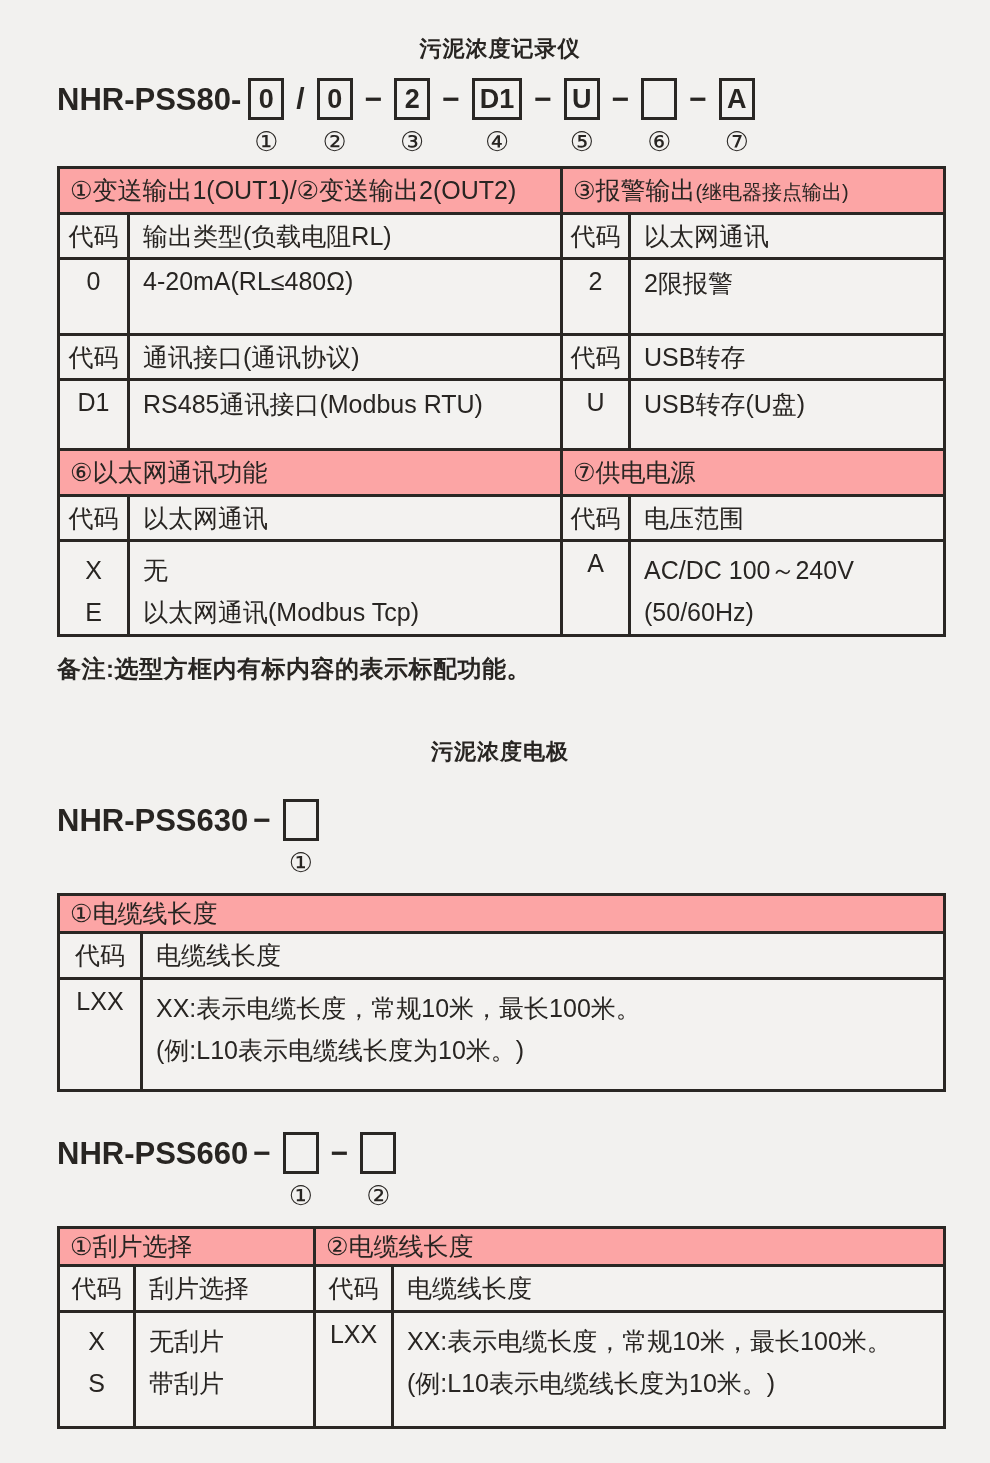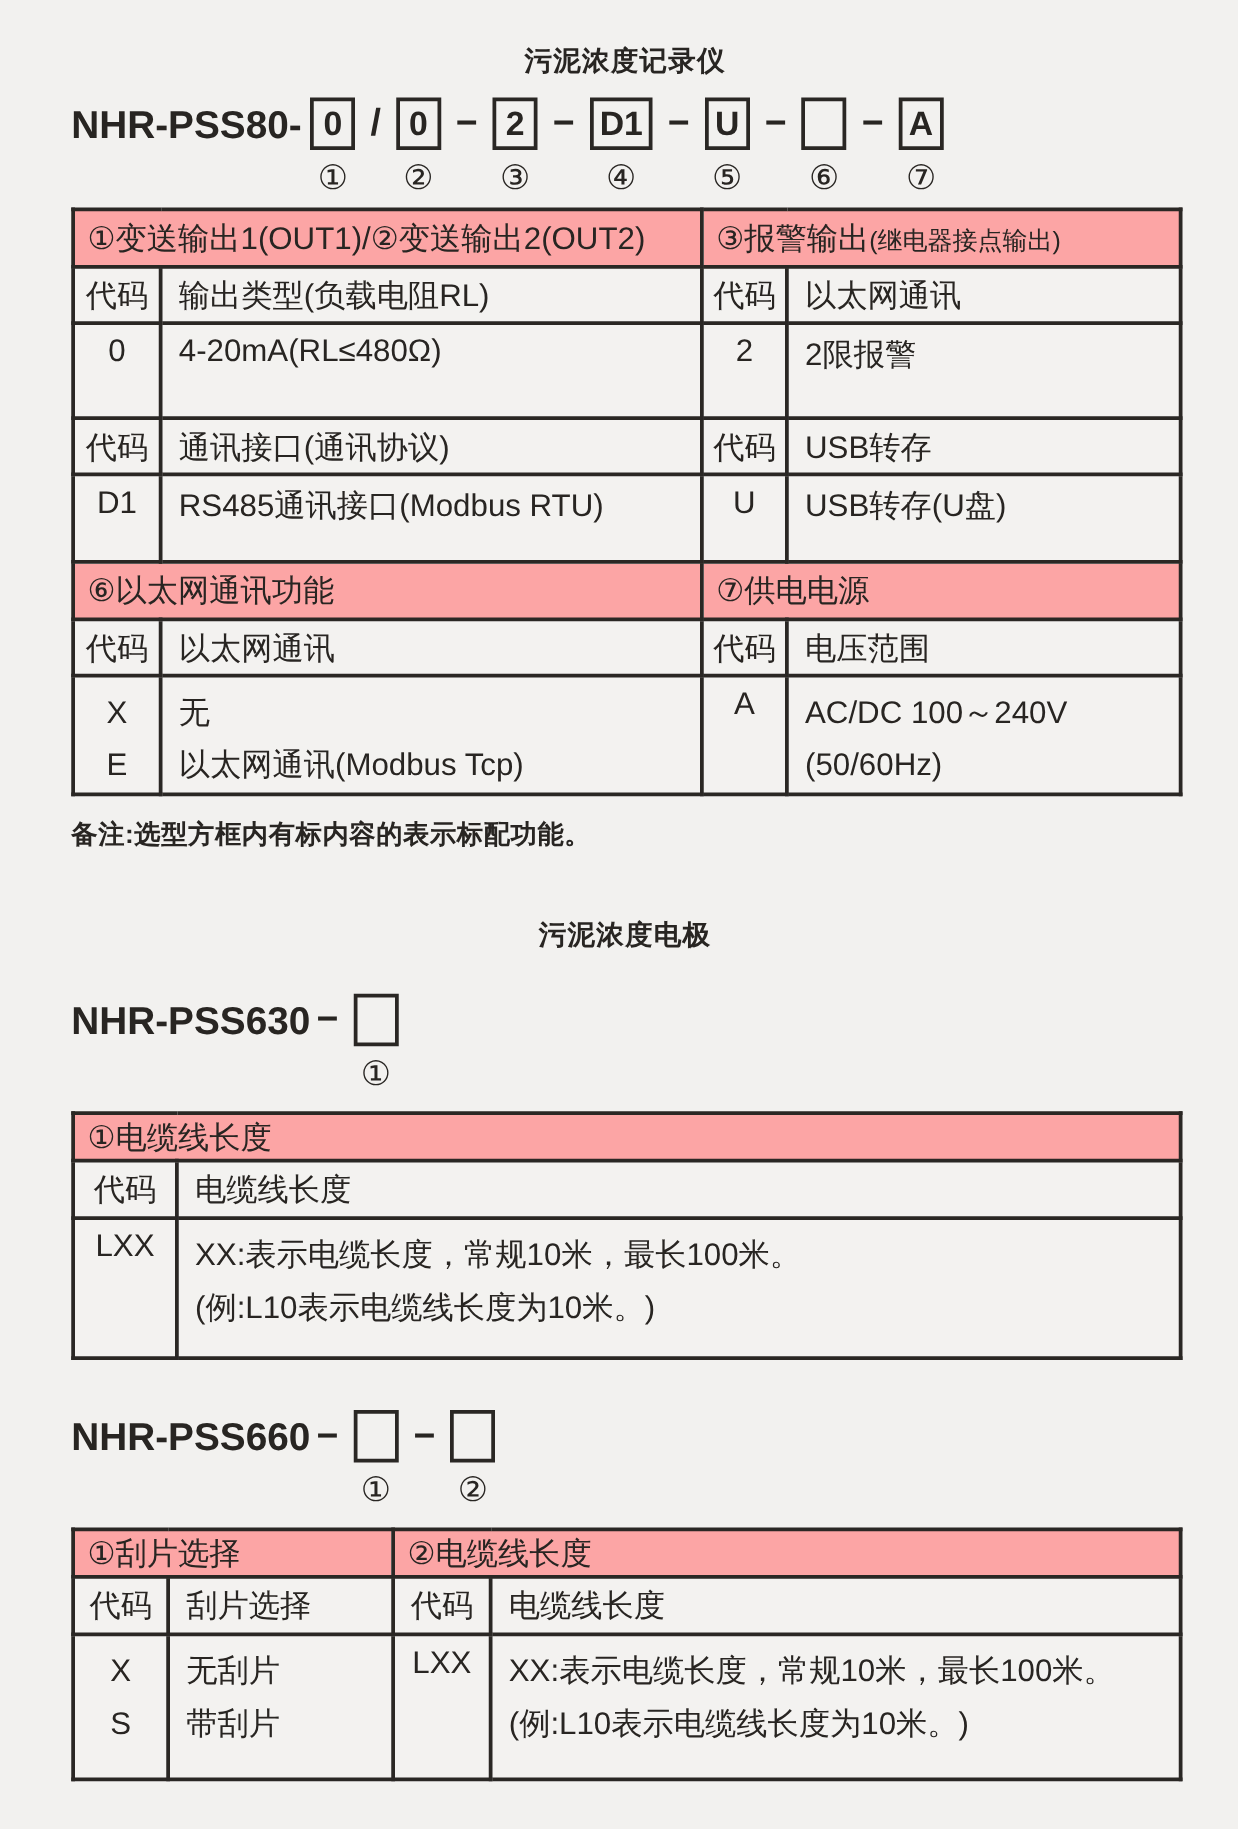--- a/index.html
+++ b/index.html
@@ -37,21 +37,21 @@
   td.code{text-align:center;padding:0 2px;}
   td.desc{padding-left:13px;padding-right:20px;}
   tr.data td{font-size:25px;padding-top:7px;}
   tr.data td.code{padding-top:7px;}
   .ln{line-height:42px;white-space:nowrap;}
   tr.h46 td{height:43px;} tr.h43 td{height:40px;}
   tr.h68 td{height:65px;} tr.h62 td{height:59px;} tr.h84 td{height:81px;}
   tr.h38 td{height:35px;} tr.h44 td{height:41px;}
   tr.h104 td{height:101px;} tr.h108 td{height:105px;}
 
-  .note{font-size:21px;font-weight:700;margin:16px 0 0 0;letter-spacing:0.5px;}
+  .note{font-size:24px;font-weight:700;margin:16px 0 0 0;letter-spacing:0.5px;}
 
   .gap-title{margin-top:46px;}
   .model-line.small{margin-top:26px;height:84px;}
   .spec.t2{margin-top:10px;}
   .model-line.m660{margin-top:40px;height:84px;}
   .spec.t3{margin-top:10px;}
 </style>
 </head>
 <body>
 

